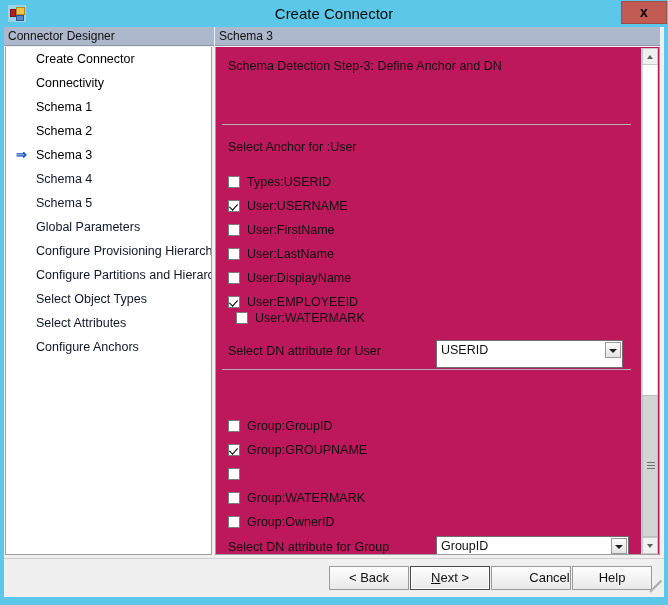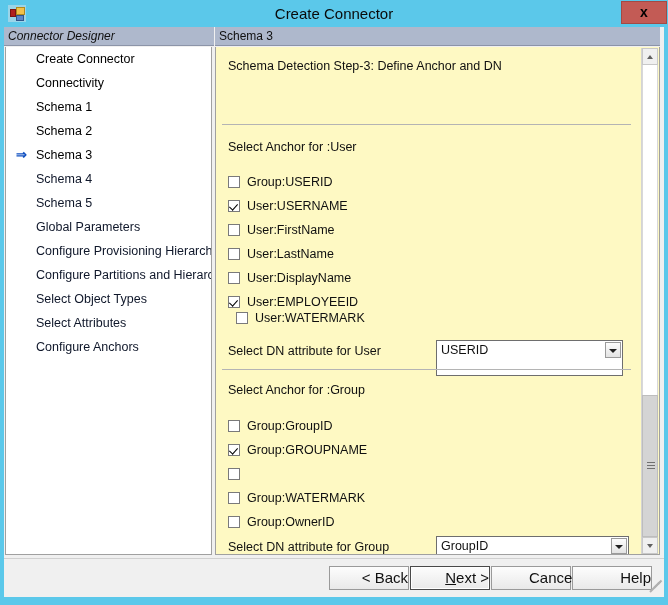--- a/index.html
+++ b/index.html
@@ -105,21 +105,21 @@
     line-height: 19px;
     background: #aeb8cc;
     border-bottom: 1px solid #8c94a8;
     box-sizing: border-box;
     font-size: 12px;
     color: #101010;
     padding-left: 4px;
     overflow: hidden;
     white-space: nowrap;
   }
-  .left-pane .pane-header { width: 210px; font-style: italic; }
+  .left-pane .pane-header { width: 210px; }
 
   .tree-box {
     position: absolute;
     left: 1px; top: 20px;
     width: 207px;
     height: 508px;
     background: #ffffff;
     border: 1px solid #a0a0a0;
     border-top: none;
     box-sizing: border-box;
@@ -154,21 +154,21 @@
     height: 529px;
     box-sizing: border-box;
   }
   .right-pane .pane-header { width: 445px; }
 
   .content-box {
     position: absolute;
     left: 0px; top: 20px;
     width: 445px;
     height: 508px;
-    background: #fef9c3;
+    background: #be185d;
     border: 1px solid #a0a0a0;
     border-top: none;
     box-sizing: border-box;
     overflow: hidden;
   }
 
   .step-title {
     position: absolute;
     left: 12px; top: 12px;
     font-size: 12.5px;
@@ -223,21 +223,21 @@
 
   .dn-label {
     position: absolute;
     left: 12px;
     font-size: 12.5px;
     color: #101010;
     white-space: nowrap;
   }
   .combo {
     position: absolute;
-    height: 36px;
+    height: 28px;
     background: #ffffff;
     border: 1px solid #6e6e6e;
     box-sizing: border-box;
     cursor: default;
   }
   .combo .val {
     position: absolute;
     left: 4px; top: 0;
     height: 18px;
     line-height: 18px;
@@ -337,24 +337,24 @@
     border-top: 1px solid #d0d0d0;
     box-sizing: border-box;
   }
   .btn {
     position: absolute;
     top: 7px;
     width: 80px; height: 24px;
     background: linear-gradient(#fdfdfd, #e9e9e9);
     border: 1px solid #9a9a9a;
     box-sizing: border-box;
-    font-size: 15px;
+    font-size: 13px;
     color: #101010;
     line-height: 22px;
-    text-align: right;
+    text-align: center;
     cursor: pointer;
   }
   .btn.focused {
     border: 1px solid #4a4a4a;
     box-shadow: inset 0 0 0 1px #ffffff;
   }
   .btn u { text-decoration: underline; }
 
   .grip-corner {
     position: absolute;
@@ -438,21 +438,21 @@
     <div class="right-pane">
       <div class="pane-header">Schema 3</div>
       <div class="content-box">
 
         <div class="step-title">Schema Detection Step-3: Define Anchor and DN</div>
         <div class="divider" style="top:77px;"></div>
 
         <div class="section-label" style="top:93px;">Select Anchor for :User</div>
 
         <div class="cb-row" style="top:128px;">
-          <span class="cb-box"></span><span>Group:USERID</span>
+          <span class="cb-box"></span><span>Types:USERID</span>
         </div>
         <div class="cb-row" style="top:152px;">
           <span class="cb-box checked"></span><span>User:USERNAME</span>
         </div>
         <div class="cb-row" style="top:176px;text-align:center;">
           <span class="cb-box"></span><span>User:FirstName</span>
         </div>
         <div class="cb-row" style="top:224px;">
           <span class="cb-box"></span><span>User:DisplayName</span>
         </div>
@@ -467,21 +467,20 @@
         </div>
 
         <div class="dn-label" style="top:297px;">Select DN attribute for User</div>
         <div class="combo" style="left:220px; top:293px; width:187px;">
           <span class="val">USERID</span>
           <span class="drop"></span>
         </div>
 
         <div class="divider" style="top:322px;"></div>
 
-        <div class="section-label" style="top:336px;">Select Anchor for :Group</div>
 
         <div class="cb-row" style="top:396px;">
           <span class="cb-box checked"></span><span>Group:GROUPNAME</span>
         </div>
         <div class="cb-row" style="top:372px;">
           <span class="cb-box"></span><span>Group:GroupID</span>
         </div>
         <div class="cb-row" style="top:420px;">
           <span class="cb-box"></span>
         </div>

